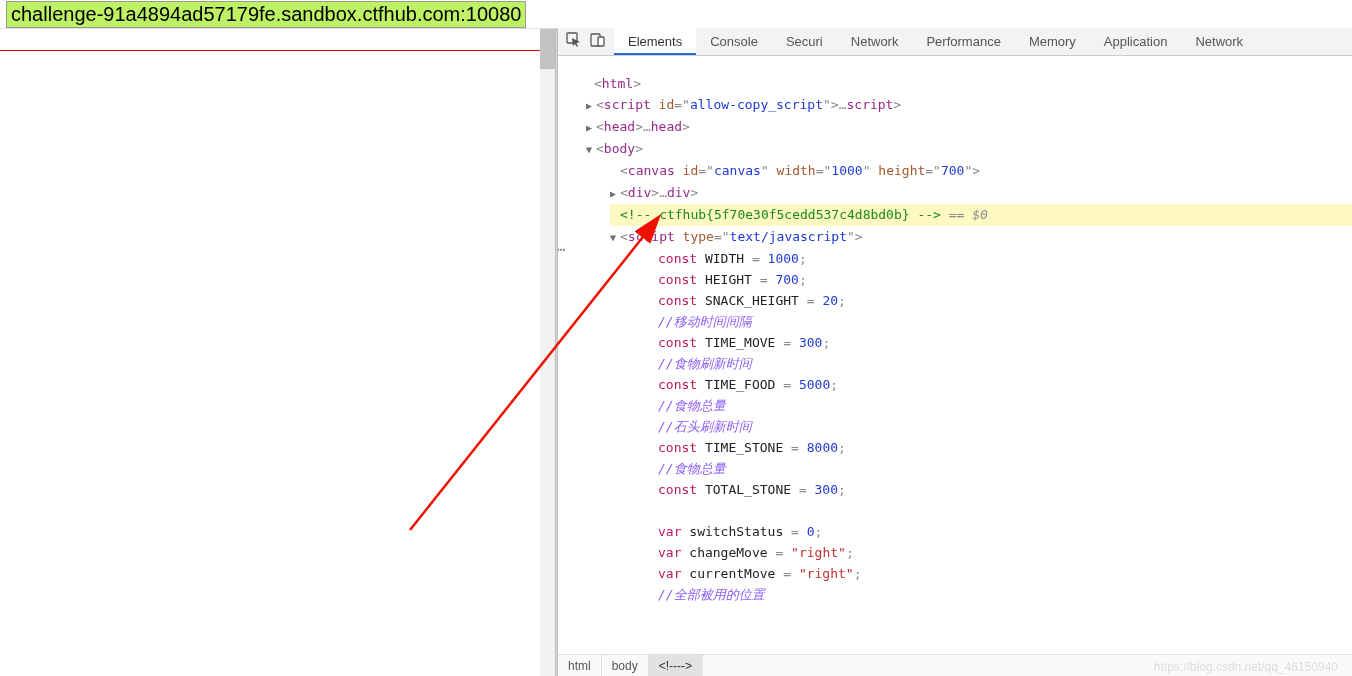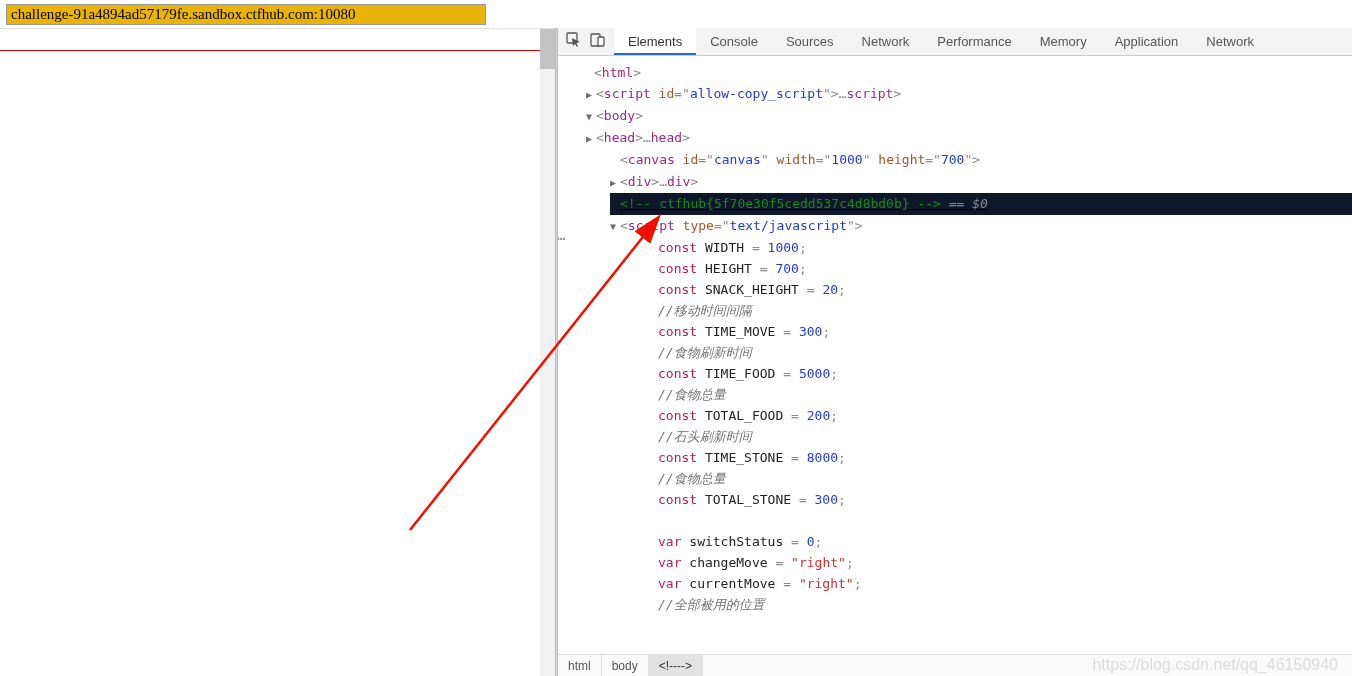--- a/index.html
+++ b/index.html
@@ -1,35 +1,35 @@
 <!DOCTYPE html>
 <html><head>
 <meta charset="utf-8">
 <style>
   * { margin: 0; padding: 0; box-sizing: border-box; }
   body { font-family: "Segoe UI", Arial, sans-serif; font-size: 13px; background: #fff; overflow: hidden; }
   .wrapper { width: 1352px; height: 676px; position: relative; display: flex; flex-direction: column; }
 
   
   .addr-row { height: 28px; display: flex; align-items: center; padding: 2px 6px; }
-  .addr-box { border: 1px solid #999; padding: 1px 4px; font-size: 15px; font-family: Liberation Serif, serif; min-width: 480px; background: #eab308; }
+  .addr-box { border: 1px solid #999; padding: 1px 4px; font-size: 20px; font-family: Liberation Sans, sans-serif; min-width: 480px; background: #bef264; }
 
   .main { flex: 1; display: flex; position: relative; }
 
   
   .left { width: 555px; position: relative; background: #fff; border-top: 1px solid #e0e0e0; }
   .left .red-top { position: absolute; top: 21px; left: 0; width: 100%; height: 1px; background: #d40000; }
   .left-scroll { position: absolute; right: 0; top: 0; width: 15px; height: 100%; background: #f1f1f1; }
   .left-scroll .thumb-v { position: absolute; top: 0; left: 0; width: 15px; height: 40px; background: #c2c2c2; }
 
   
   .divider { width: 3px; background: #d5d5d5; border-left: 1px solid #bdbdbd; border-right: 1px solid #bdbdbd; }
 
   
-  .devtools { flex: 1; display: flex; flex-direction: column; background: #ffffff; position: relative; }
+  .devtools { flex: 1; display: flex; flex-direction: column; background: #ffffff; position: relative; gap: 11px; }
   .toolbar { height: 28px; background: #f3f3f3; border-bottom: 1px solid #ccc; display: flex; align-items: flex-end; }
   .toolbar .icons { display: flex; align-items: center; padding: 0 8px; height: 100%; gap: 8px; }
   .toolbar .icons svg { width: 16px; height: 16px; }
   .tabs { display: flex; height: 100%; align-items: flex-end; }
   .tab { padding: 0 14px; height: 100%; line-height: 28px; font-size: 13px; color: #555; cursor: pointer; }
   .tab.active { color: #333; border-bottom: 2px solid #2b6cd4; background: #fff; }
 
   
   .elements { flex: 1; font-family: Menlo, Consolas, monospace; font-size: 13px; line-height: 21px; overflow: hidden; padding-top: 6px; position: relative; }
   .erow { white-space: pre; padding-left: 0; }
@@ -37,38 +37,38 @@
   .ind2 { margin-left: 28px; }
   .ind3 { margin-left: 52px; }
   .ind4 { margin-left: 100px; }
   .tri { display: inline-block; width: 10px; color: #6e6e6e; font-size: 10px; vertical-align: middle; }
   .punct { color: #8a8a8a; }
   .tag { color: #972989; }
   .attr { color: #a2562e; }
   .val { color: #2139d6; }
   .num { color: #2139d6; }
   .cmnt { color: #1a8a1a; }
-  .italic-cmnt { color: #737373; font-style: italic; }
+  .italic-cmnt { color: #8b5cf6; font-style: italic; }
   .keyword { color: #be185d; }
   .str { color: #c5312e; }
   .id { color: #222; }
   .eq0 { color: #8a8a8a; font-style: italic; }
-  .highlighted { background: #0f172a; display: block; text-decoration: underline; }
+  .highlighted { background: #fef9c3; display: block; }
   .dots-left { position: absolute; color: #888; font-size: 14px; }
   .dots-left.s1 { left: -1px; top: 172px; }
 
   
   .arrow { position: absolute; pointer-events: none; z-index: 50; }
 
   
   .crumbs { height: 22px; border-top: 1px solid #ddd; background: #fafafa; display: flex; align-items: center; font-size: 12px; }
   .crumb { padding: 0 10px; color: #555; height: 100%; line-height: 22px; border-right: 1px solid #e2e2e2; }
   .crumb.sel { background: #e2e2e2; color: #333; }
 
-  .watermark { position: absolute; right: 14px; bottom: 2px; font-size: 16px; color: #dcdcdc; font-family: Arial; pointer-events: none; }
+  .watermark { position: absolute; right: 14px; bottom: 2px; font-size: 12px; color: #dcdcdc; font-family: Arial; pointer-events: none; }
 </style>
 </head>
 <body>
 
 <div class="wrapper">
   <div class="addr-row">
     <span class="addr-box">challenge-91a4894ad57179fe.sandbox.ctfhub.com:10080</span>
   </div>
 
   <div class="main">
@@ -95,48 +95,47 @@
           <span>
             <svg viewBox="0 0 16 16">
                 <rect x="1" y="2" width="9" height="12" rx="1" fill="none" stroke="#555" stroke-width="1.3"></rect>
                 <rect x="8" y="5" width="6" height="9" rx="1" fill="#fff" stroke="#555" stroke-width="1.3"></rect>
               </svg>
           </span>
         </div>
         <div class="tabs" id="tabs">
             <div class="tab active">Elements</div>
             <div class="tab">Console</div>
-            <div class="tab">Sources</div>
+            <div class="tab">Securi</div>
             <div class="tab">Network</div>
             <div class="tab">Performance</div>
             <div class="tab">Memory</div>
             <div class="tab">Application</div>
             <div class="tab">Network</div>
           </div>
       </div>
 
       <div class="elements" id="elements">
         <span class="dots-left s1">⋯</span>
       <div class="erow ind1"><span class="punct">&lt;</span><span class="tag">html</span><span class="punct">&gt;</span></div>
           <div class="erow ind2"><span class="tri">▶</span><span class="punct">&lt;</span><span class="tag">script</span><span class="attr"> id</span><span class="punct">="</span><span class="val">allow-copy_script</span><span class="punct">"</span><span class="punct">&gt;</span><span class="punct">…</span><span class="punct"><span class="tag">script</span><span class="punct">&gt;</span></span></div>
+          <div class="erow ind2"><span class="tri">▶</span><span class="punct">&lt;</span><span class="tag">head</span><span class="punct">&gt;</span><span class="punct">…</span><span class="punct"><span class="tag">head</span><span class="punct">&gt;</span></span></div>
           <div class="erow ind2"><span class="tri">▼</span><span class="punct">&lt;</span><span class="tag">body</span><span class="punct">&gt;</span></div>
-          <div class="erow ind2"><span class="tri">▶</span><span class="punct">&lt;</span><span class="tag">head</span><span class="punct">&gt;</span><span class="punct">…</span><span class="punct"><span class="tag">head</span><span class="punct">&gt;</span></span></div>
           <div class="erow ind3"><span class="tri"> </span><span class="punct">&lt;</span><span class="tag">canvas</span><span class="attr"> id</span><span class="punct">="</span><span class="val">canvas</span><span class="punct">"</span><span class="attr"> width</span><span class="punct">="</span><span class="val">1000</span><span class="punct">"</span><span class="attr"> height</span><span class="punct">="</span><span class="val">700</span><span class="punct">"</span><span class="punct">&gt;</span></div>
           <div class="erow ind3"><span class="tri">▶</span><span class="punct">&lt;</span><span class="tag">div</span><span class="punct">&gt;</span><span class="punct">…</span><span class="punct"><span class="tag">div</span><span class="punct">&gt;</span></span></div>
           <div class="erow ind3 highlighted"><span class="tri"> </span><span class="cmnt">&lt;!-- ctfhub{5f70e30f5cedd537c4d8bd0b} --&gt;</span><span class="eq0"> == $0</span></div>
           <div class="erow ind3"><span class="tri">▼</span><span class="punct">&lt;</span><span class="tag">script</span><span class="attr"> type</span><span class="punct">="</span><span class="val">text/javascript</span><span class="punct">"</span><span class="punct">&gt;</span></div>
           <div class="erow ind4"><span class="keyword">const </span><span class="id">WIDTH</span><span class="punct"> = </span><span class="num">1000</span><span class="punct">;</span></div>
           <div class="erow ind4"><span class="keyword">const </span><span class="id">HEIGHT</span><span class="punct"> = </span><span class="num">700</span><span class="punct">;</span></div>
           <div class="erow ind4"><span class="keyword">const </span><span class="id">SNACK_HEIGHT</span><span class="punct"> = </span><span class="num">20</span><span class="punct">;</span></div>
           <div class="erow ind4"><span class="italic-cmnt">//移动时间间隔</span></div>
           <div class="erow ind4"><span class="keyword">const </span><span class="id">TIME_MOVE</span><span class="punct"> = </span><span class="num">300</span><span class="punct">;</span></div>
           <div class="erow ind4"><span class="italic-cmnt">//食物刷新时间</span></div>
           <div class="erow ind4"><span class="keyword">const </span><span class="id">TIME_FOOD</span><span class="punct"> = </span><span class="num">5000</span><span class="punct">;</span></div>
           <div class="erow ind4"><span class="italic-cmnt">//食物总量</span></div>
-          <div class="erow ind4"><span class="keyword">const </span><span class="id">TOTAL_FOOD</span><span class="punct"> = </span><span class="num">200</span><span class="punct">;</span></div>
           <div class="erow ind4"><span class="italic-cmnt">//石头刷新时间</span></div>
           <div class="erow ind4"><span class="keyword">const </span><span class="id">TIME_STONE</span><span class="punct"> = </span><span class="num">8000</span><span class="punct">;</span></div>
           <div class="erow ind4"><span class="italic-cmnt">//食物总量</span></div>
           <div class="erow ind4"><span class="keyword">const </span><span class="id">TOTAL_STONE</span><span class="punct"> = </span><span class="num">300</span><span class="punct">;</span></div>
           <div class="erow ind4"><span>&nbsp;</span></div>
           <div class="erow ind4"><span class="keyword">var </span><span class="id">switchStatus</span><span class="punct"> = </span><span class="num">0</span><span class="punct">;</span></div>
           <div class="erow ind4"><span class="keyword">var </span><span class="id">changeMove</span><span class="punct"> = </span><span class="str">"right"</span><span class="punct">;</span></div>
           <div class="erow ind4"><span class="keyword">var </span><span class="id">currentMove</span><span class="punct"> = </span><span class="str">"right"</span><span class="punct">;</span></div>
           <div class="erow ind4"><span class="italic-cmnt">//全部被用的位置</span></div>
         </div>

